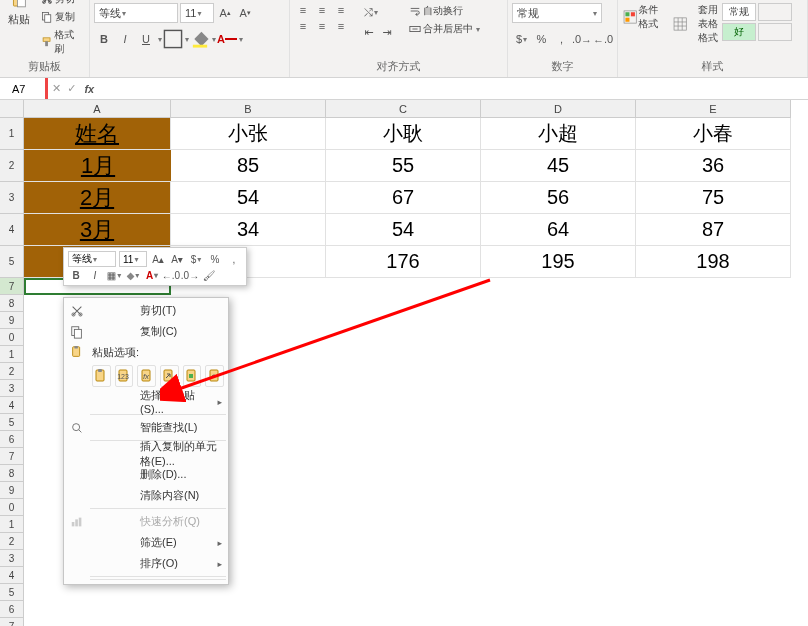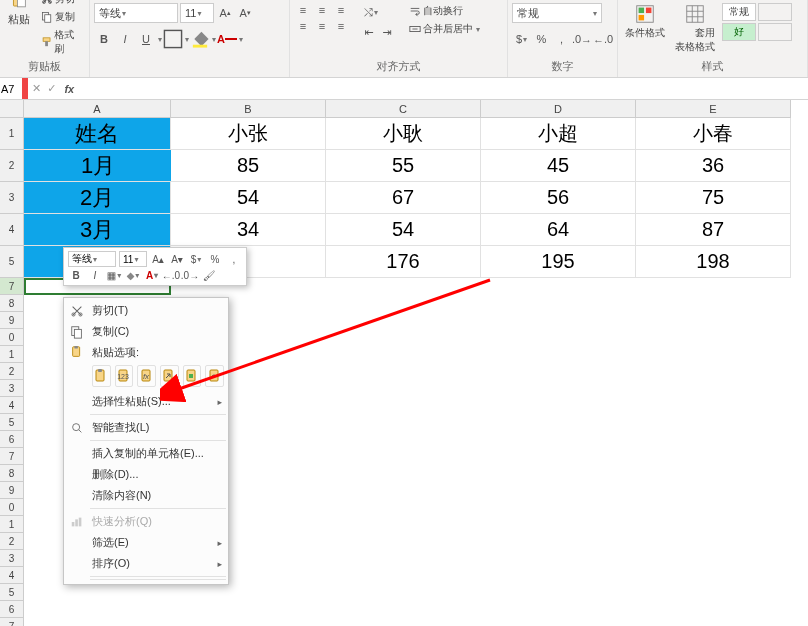--- a/index.html
+++ b/index.html
@@ -18,60 +18,60 @@
 .mini-row svg { width: 12px; height: 12px; }
 .font-row { display: flex; align-items: center; gap: 2px; margin-bottom: 3px; }
 .font-select { border: 1px solid #ccc; background: #fff; font-size: 11px; height: 20px; padding: 0 4px; display: flex; align-items: center; cursor: pointer; }
 .btn-icon { width: 18px; height: 18px; display: inline-flex; align-items: center; justify-content: center; cursor: pointer; font-size: 11px; color: #555; }
 .fmt-row { display: flex; gap: 1px; align-items: center; }
 .fmt-row .btn-icon { width: 20px; height: 18px; }
 .dd-caret { font-size: 8px; color: #777; margin-left: 1px; }
 .align-grid { display: flex; flex-direction: column; gap: 2px; }
 .align-grid .row { display: flex; gap: 1px; }
 .align-grid .btn-icon { width: 18px; height: 14px; }
-.big-btn { display: flex; flex-direction: column; align-items: center; width: 46px; cursor: pointer; font-size: 10px; }
+.big-btn { display: flex; flex-direction: row; align-items: center; width: 46px; cursor: pointer; font-size: 10px; }
 .big-btn svg { width: 22px; height: 22px; margin-bottom: 1px; }
 .style-samples { display: grid; grid-template-columns: repeat(2, 34px); grid-template-rows: repeat(2, 18px); gap: 2px; }
 .style-cell { border: 1px solid #ccc; font-size: 10px; display: flex; align-items: center; justify-content: center; }
 .normal-cell { background: #fff; }
 .good-cell { background: #c6efce; color: #006100; }
 
 
 .formula-bar { height: 22px; border-bottom: 1px solid #d4d4d4; display: flex; align-items: center; font-size: 11px; background: #fff; }
-.namebox { width: 28px; border-right: 6px solid #ef4444; padding: 0 1px; height: 100%; display: flex; align-items: center; }
+.namebox { width: 48px; border-right: 3px solid #ef4444; padding: 0 12px; height: 100%; display: flex; align-items: center; }
 .fb-btns { display: flex; padding: 0 4px; gap: 6px; color: #999; }
 .fx { font-style: italic; font-weight: bold; color: #555; margin: 0 4px; }
 
 
 .grid-area { position: relative; }
 .col-headers { display: flex; margin-left: 24px; }
 .corner { position: absolute; left: 0; top: 0; width: 24px; height: 18px; background: #f0f0f0; border-right: 1px solid #ccc; border-bottom: 1px solid #ccc; }
 .ch { height: 18px; background: #f0f0f0; border-right: 1px solid #ccc; border-bottom: 1px solid #ccc; font-size: 11px; color: #444; text-align: center; line-height: 18px; }
 .row-headers { position: absolute; left: 0; top: 18px; width: 24px; }
 .rh { height: 32px; background: #f0f0f0; border-right: 1px solid #ccc; border-bottom: 1px solid #ccc; font-size: 10px; color: #444; text-align: center; line-height: 32px; }
 .rh.sel { background: #d4e8d0; }
 .rh.small { height: 17px; line-height: 17px; }
 .cells { position: absolute; left: 24px; top: 18px; }
 .cell { position: absolute; border-right: 1px solid #e1e1e1; border-bottom: 1px solid #e1e1e1; text-align: center; font-size: 20px; display: flex; align-items: center; justify-content: center; background: #fff; }
-.green { background: #0ea5e9; color: #000; font-size: 22px; }
+.green { background: #a16207; color: #000; font-size: 22px; text-decoration: underline; }
 .selected-outline { position: absolute; border: 2px solid #2e7d32; pointer-events: none; }
 
 
 .mini-toolbar { position: absolute; background: #fff; border: 1px solid #ccc; box-shadow: 2px 2px 6px rgba(0,0,0,0.25); padding: 2px 4px; font-size: 10px; z-index: 5; }
 .mini-toolbar .row { display: flex; align-items: center; gap: 3px; margin: 1px 0; }
 .mini-toolbar .sel { border: 1px solid #ccc; background: #fff; padding: 0 3px; height: 16px; display: flex; align-items: center; }
 .mini-toolbar .btn-icon { width: 16px; height: 14px; font-size: 10px; }
 
 
 .context-menu { position: absolute; width: 166px; background: #fcfcfc; border: 1px solid #c6c6c6; box-shadow: 2px 2px 8px rgba(0,0,0,0.3); font-size: 11px; color: #333; z-index: 6; padding: 2px 0; }
 .cm-item { display: flex; align-items: center; height: 21px; padding: 0 6px 0 4px; cursor: pointer; }
 .cm-item.disabled { color: #aaa; cursor: default; }
 .cm-icon { width: 18px; height: 16px; display: inline-flex; align-items: center; justify-content: center; margin-right: 6px; }
 .cm-icon svg { width: 14px; height: 14px; }
-.cm-label { flex: 1; }
+.cm-label { flex: 1; margin-left: 48px; }
 .cm-arrow { font-size: 9px; color: #666; }
 .cm-sep { height: 1px; background: #e1e1e1; margin: 2px 2px 2px 26px; }
 .cm-header { padding: 3px 6px 2px 28px; font-size: 11px; color: #333; }
 .paste-opts { display: flex; gap: 4px; padding: 3px 4px 4px 28px; }
 .paste-opts .po { width: 22px; height: 22px; border: 1px solid #e1e1e1; border-radius: 2px; display: flex; align-items: center; justify-content: center; cursor: pointer; }
 .paste-opts .po svg { width: 16px; height: 16px; }
 
 
 .arrow-svg { position: absolute; left: 160px; top: 270px; z-index: 10; pointer-events: none; }
 </style>

